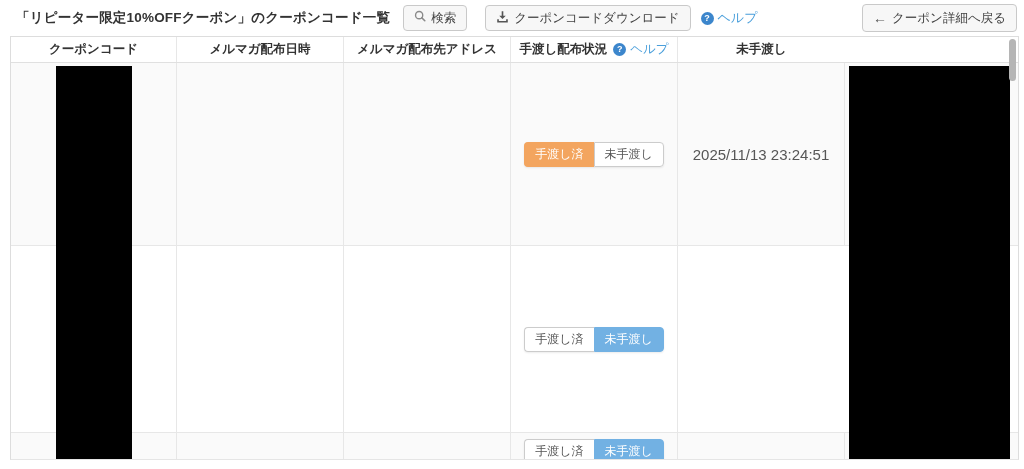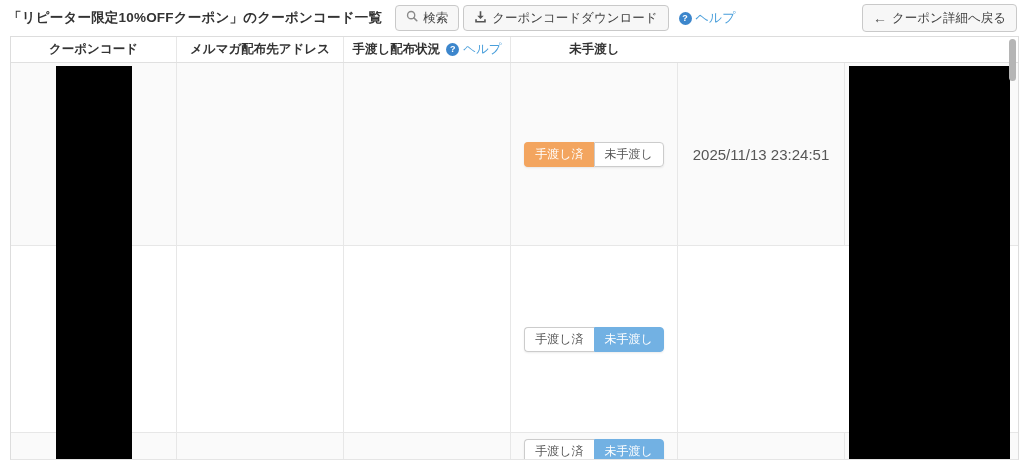--- a/index.html
+++ b/index.html
@@ -8,35 +8,35 @@
     background: #fff;
     font-family: "Liberation Sans", "DejaVu Sans", sans-serif;
     overflow: hidden;
     position: relative;
   }
 
   
   .topbar {
     position: absolute; left: 0; top: 0; width: 1024px; height: 36px;
     display: flex; align-items: center;
-    padding-left: 8px;
+    padding-left: 16px;
   }
   .page-title {
     font-size: 13.5px; font-weight: bold; color: #333;
     letter-spacing: .2px;
   }
   .btn {
     display: inline-flex; align-items: center; gap: 5px;
     height: 26px; padding: 0 10px;
     background: #f7f7f7; border: 1px solid #c9c9c9; border-radius: 4px;
     font-size: 12.5px; color: #444; cursor: pointer;
     white-space: nowrap;
   }
   .btn-search { margin-left: 13px; font-family: Liberation Mono, monospace; }
-  .btn-download { margin-left: 4px; }
+  .btn-download { margin-left: 18px; }
   .help-link {
     margin-left: 10px;
     display: inline-flex; align-items: center; gap: 4px;
     font-size: 13px; color: #4a9fdb; text-decoration: none; cursor: pointer;
   }
   .help-badge {
     display: inline-flex; align-items: center; justify-content: center;
     width: 13px; height: 13px; border-radius: 50%;
     background: #3c86cc; color: #fff;
     font-size: 9px; font-weight: bold; line-height: 1;
@@ -157,20 +157,21 @@
   <button class="btn btn-back">
     <span class="back-arrow">←</span>
     <span>クーポン詳細へ戻る</span>
   </button>
 </div>
 
 <div class="coupon-table">
 
   <div class="tgrid thead">
     <div class="th">クーポンコード</div>
+    <div class="th">メルマガ配布日時</div>
     <div class="th">メルマガ配布先アドレス</div>
     <div class="th">
       <span>手渡し配布状況</span>
       <a class="help-link">
         <span class="help-badge">?</span>
         <span>ヘルプ</span>
       </a>
     </div>
     <div class="th">未手渡し</div>
   </div>

